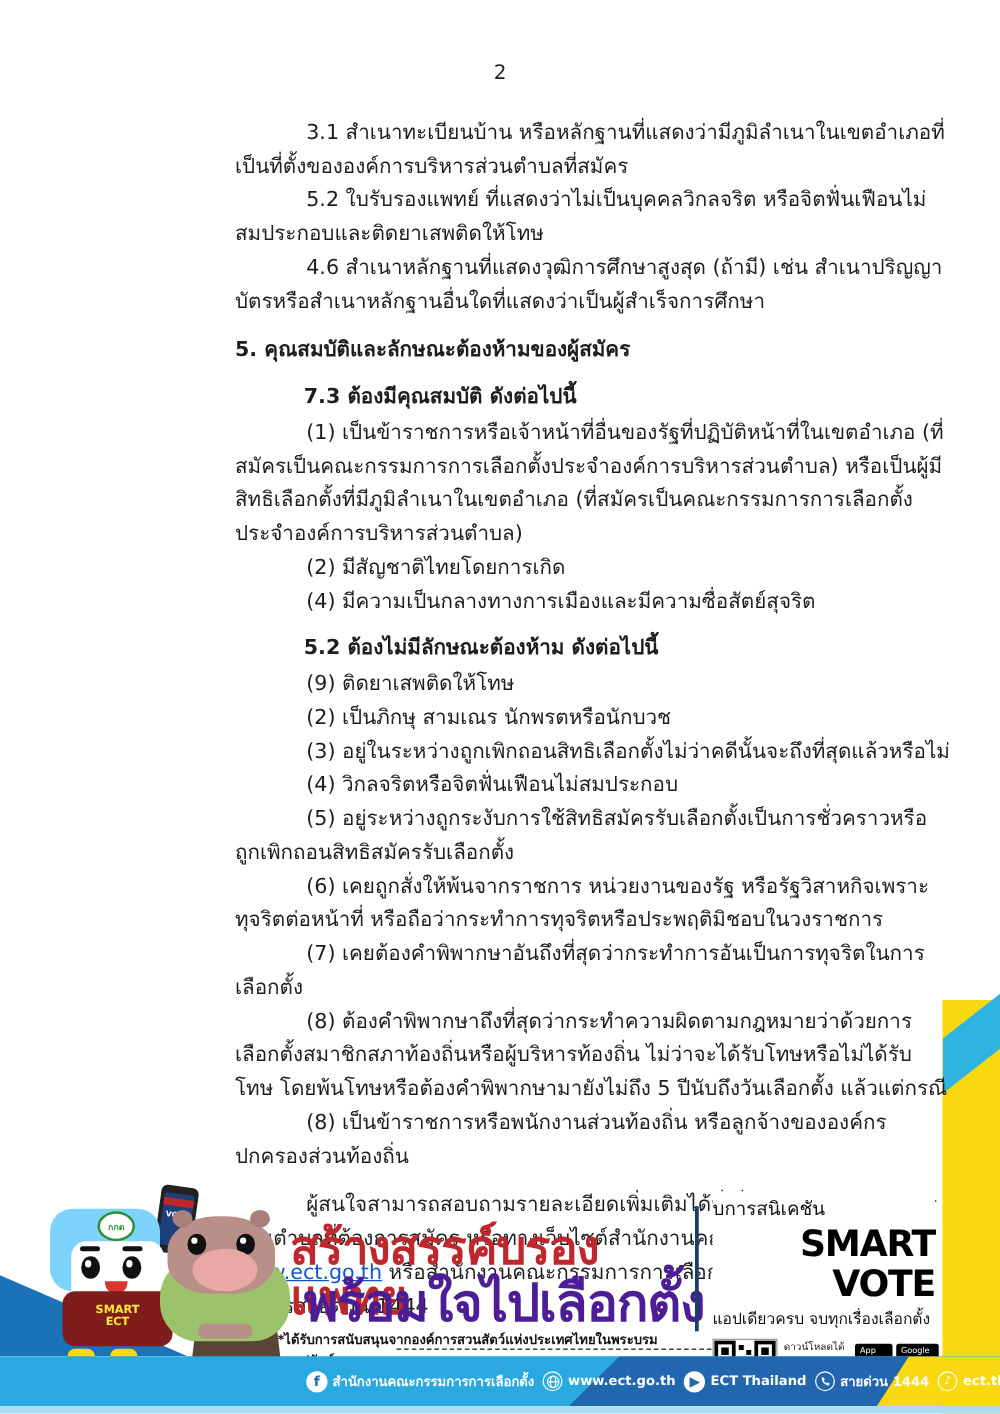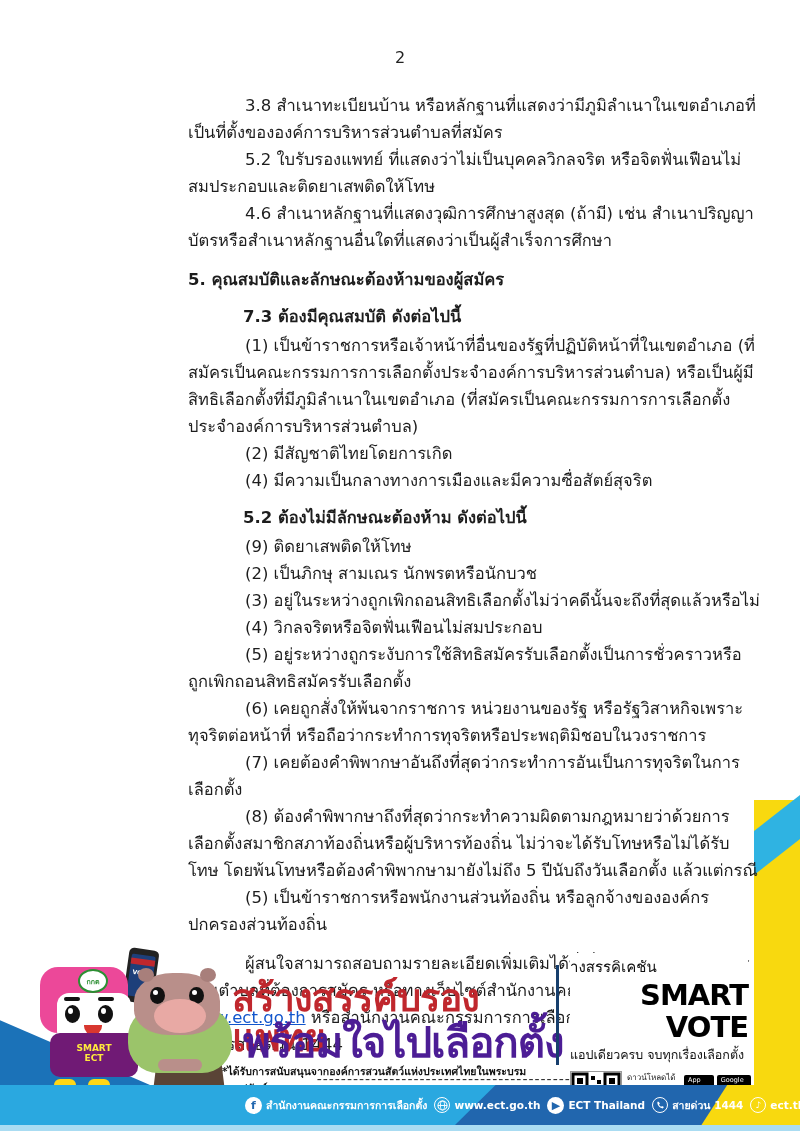--- a/index.html
+++ b/index.html
@@ -49,29 +49,29 @@
              clip-path:polygon(35% 0,100% 0,100% 100%,12% 100%);}
   .bottom-strip{position:absolute;left:0;top:180px;width:800px;height:6px;background:#aadcf2;}
   .footer-items{position:absolute;left:245px;top:0;width:555px;height:40px;display:flex;align-items:center;gap:7px;}
   .f-item{display:flex;align-items:center;gap:4px;color:#fff;font-size:10.5px;font-weight:bold;white-space:nowrap;position:relative;}
   .circ{width:17px;height:17px;border-radius:50%;background:#fff;color:#2166ae;display:flex;align-items:center;justify-content:center;
         font-size:11px;font-weight:bold;flex:0 0 auto;}
   .circ.outline{background:transparent;border:1.6px solid #fff;color:#fff;width:14px;height:14px;font-size:9px;}
   
   .mascots{position:absolute;left:12px;top:0;width:235px;height:150px;}
   .robot{position:absolute;left:18px;top:8px;width:110px;height:138px;}
-  .robot-head{position:absolute;left:10px;top:14px;width:88px;height:66px;background:#ec4899;border-radius:18px;}
+  .robot-head{position:absolute;left:10px;top:14px;width:88px;height:66px;background:#7dd3fc;border-radius:18px;}
   .robot-face{position:absolute;left:17px;top:26px;width:74px;height:50px;background:#fff;border-radius:12px;}
   .robot-badge{position:absolute;left:38px;top:2px;width:26px;height:20px;background:#fff;border:2px solid #2c8f33;border-radius:50%;
                font-size:7px;color:#2c8f33;font-weight:bold;display:flex;align-items:center;justify-content:center;}
   .eye{position:absolute;top:38px;width:15px;height:18px;background:#111;border-radius:50%;}
   .eye:after{content:"";position:absolute;left:3px;top:3px;width:5px;height:6px;background:#fff;border-radius:50%;}
   .brow{position:absolute;top:30px;width:16px;height:4px;background:#111;border-radius:2px;}
   .mouth{position:absolute;left:44px;top:58px;width:18px;height:10px;background:#d8372f;border-radius:0 0 10px 10px;}
-  .robot-body{position:absolute;left:20px;top:80px;width:88px;height:44px;background:#701a75;border-radius:10px;}
+  .robot-body{position:absolute;left:20px;top:80px;width:88px;height:44px;background:#7f1d1d;border-radius:10px;}
   .chest-text{position:absolute;left:0;right:0;top:10px;text-align:center;color:#ffe93c;font-weight:bold;font-size:9px;line-height:10px;}
   .robot-foot{position:absolute;bottom:0;width:22px;height:12px;background:#ffd715;border-radius:6px;}
   .phone{position:absolute;left:96px;top:-4px;width:30px;height:54px;background:#222;border-radius:5px;transform:rotate(8deg);}
   .phone-screen{position:absolute;left:3px;top:6px;right:3px;bottom:6px;background:#1d3f7a;border-radius:2px;
                 color:#fff;font-size:6px;font-weight:bold;text-align:center;padding-top:14px;}
   .phone-screen:before{content:"";position:absolute;left:0;top:4px;width:100%;height:6px;background:#c0272d;}
   .hippo{position:absolute;left:108px;top:28px;width:120px;height:118px;}
   .hippo-body{position:absolute;left:8px;top:34px;width:104px;height:66px;background:#9bc46a;border-radius:30px;}
   .hippo-head{position:absolute;left:14px;top:0;width:86px;height:62px;background:#b98f8a;border-radius:45% 45% 40% 40%;}
   .hippo-snout{position:absolute;left:20px;top:26px;width:52px;height:34px;background:#e8a9a4;border-radius:50%;}
@@ -85,38 +85,38 @@
 </style>
 </head>
 <body>
 
 <div class="yellow-stripe"></div>
 <div class="cyan-accent"></div>
 
 <div class="page-num">2</div>
 
 <div class="doc">
-  <p class="p-ind">3.8 สำเนาทะเบียนบ้าน หรือหลักฐานที่แสดงว่ามีภูมิลำเนาในเขตอำเภอที่เป็นที่ตั้งขององค์การบริหารส่วนตำบลที่สมัคร</p>
+  <p class="p-ind">3.1 สำเนาทะเบียนบ้าน หรือหลักฐานที่แสดงว่ามีภูมิลำเนาในเขตอำเภอที่เป็นที่ตั้งขององค์การบริหารส่วนตำบลที่สมัคร</p>
   <p class="p-ind">5.2 ใบรับรองแพทย์ ที่แสดงว่าไม่เป็นบุคคลวิกลจริต หรือจิตฟั่นเฟือนไม่สมประกอบและติดยาเสพติดให้โทษ</p>
   <p class="p-ind">4.6 สำเนาหลักฐานที่แสดงวุฒิการศึกษาสูงสุด (ถ้ามี) เช่น สำเนาปริญญาบัตรหรือสำเนาหลักฐานอื่นใดที่แสดงว่าเป็นผู้สำเร็จการศึกษา</p>
   <p class="h-main">5. คุณสมบัติและลักษณะต้องห้ามของผู้สมัคร</p>
   <p class="h-sub">7.3 ต้องมีคุณสมบัติ ดังต่อไปนี้</p>
   <p class="p-ind">(1) เป็นข้าราชการหรือเจ้าหน้าที่อื่นของรัฐที่ปฏิบัติหน้าที่ในเขตอำเภอ (ที่สมัครเป็นคณะกรรมการการเลือกตั้งประจำองค์การบริหารส่วนตำบล) หรือเป็นผู้มีสิทธิเลือกตั้งที่มีภูมิลำเนาในเขตอำเภอ (ที่สมัครเป็นคณะกรรมการการเลือกตั้งประจำองค์การบริหารส่วนตำบล)</p>
   <p class="p-ind">(2) มีสัญชาติไทยโดยการเกิด</p>
   <p class="p-ind">(4) มีความเป็นกลางทางการเมืองและมีความซื่อสัตย์สุจริต</p>
   <p class="h-sub">5.2 ต้องไม่มีลักษณะต้องห้าม ดังต่อไปนี้</p>
   <p class="p-ind">(9) ติดยาเสพติดให้โทษ</p>
   <p class="p-ind">(2) เป็นภิกษุ สามเณร นักพรตหรือนักบวช</p>
   <p class="p-ind">(3) อยู่ในระหว่างถูกเพิกถอนสิทธิเลือกตั้งไม่ว่าคดีนั้นจะถึงที่สุดแล้วหรือไม่</p>
   <p class="p-ind">(4) วิกลจริตหรือจิตฟั่นเฟือนไม่สมประกอบ</p>
   <p class="p-ind">(5) อยู่ระหว่างถูกระงับการใช้สิทธิสมัครรับเลือกตั้งเป็นการชั่วคราวหรือถูกเพิกถอนสิทธิสมัครรับเลือกตั้ง</p>
   <p class="p-ind">(6) เคยถูกสั่งให้พ้นจากราชการ หน่วยงานของรัฐ หรือรัฐวิสาหกิจเพราะทุจริตต่อหน้าที่ หรือถือว่ากระทำการทุจริตหรือประพฤติมิชอบในวงราชการ</p>
   <p class="p-ind">(7) เคยต้องคำพิพากษาอันถึงที่สุดว่ากระทำการอันเป็นการทุจริตในการเลือกตั้ง</p>
   <p class="p-ind">(8) ต้องคำพิพากษาถึงที่สุดว่ากระทำความผิดตามกฎหมายว่าด้วยการเลือกตั้งสมาชิกสภาท้องถิ่นหรือผู้บริหารท้องถิ่น ไม่ว่าจะได้รับโทษหรือไม่ได้รับโทษ โดยพ้นโทษหรือต้องคำพิพากษามายังไม่ถึง 5 ปีนับถึงวันเลือกตั้ง แล้วแต่กรณี</p>
-  <p class="p-ind">(5) เป็นข้าราชการหรือพนักงานส่วนท้องถิ่น หรือลูกจ้างขององค์กรปกครองส่วนท้องถิ่น</p>
+  <p class="p-ind">(8) เป็นข้าราชการหรือพนักงานส่วนท้องถิ่น หรือลูกจ้างขององค์กรปกครองส่วนท้องถิ่น</p>
   <p class="closing"><span>ผู้สนใจสามารถสอบถามรายละเอียดเพิ่มเติมได้ที่ ที่ทำการองค์การบริหารส่วนตำบลที่ต้องการสมัคร หรือทางเว็บไซต์สำนักงานคณะกรรมการการเลือกตั้ง </span><span class="ect-link">www.ect.go.th</span><span> หรือสำนักงานคณะกรรมการการเลือกตั้งประจำจังหวัด หรือบริการสายด่วน 1444</span></p>
   <p class="dash-line">----------------------------------------------------</p>
 </div>
 
 <div class="banner">
   <div class="blue-wedge"></div>
 
   <div class="mascots">
     <div class="robot">
       <div class="phone">
@@ -156,21 +156,21 @@
     </div>
   </div>
 
   <div class="title-red">สร้างสรรค์บรองแพทย</div>
   <div class="title-green">พร้อมใจไปเลือกตั้ง</div>
   <div class="sponsor-note">*ได้รับการสนับสนุนจากองค์การสวนสัตว์แห่งประเทศไทยในพระบรมราชูปถัมภ์</div>
 
   <div class="v-divider"></div>
 
   <div class="app-panel">
-    <p class="app-label">างสรรคิเคชัน</p>
+    <p class="app-label">บการสนิเคชัน</p>
     <p class="app-name">SMART VOTE</p>
     <p class="app-tagline">แอปเดียวครบ จบทุกเรื่องเลือกตั้ง</p>
     <div class="app-row">
       <div class="qr">
         <svg width="50" height="50" viewBox="0 0 50 50">
           <rect x="2" y="2" width="14" height="14" fill="none" stroke="#000" stroke-width="3"></rect>
           <rect x="6" y="6" width="6" height="6" fill="#000"></rect>
           <rect x="34" y="2" width="14" height="14" fill="none" stroke="#000" stroke-width="3"></rect>
           <rect x="38" y="6" width="6" height="6" fill="#000"></rect>
           <rect x="2" y="34" width="14" height="14" fill="none" stroke="#000" stroke-width="3"></rect>

